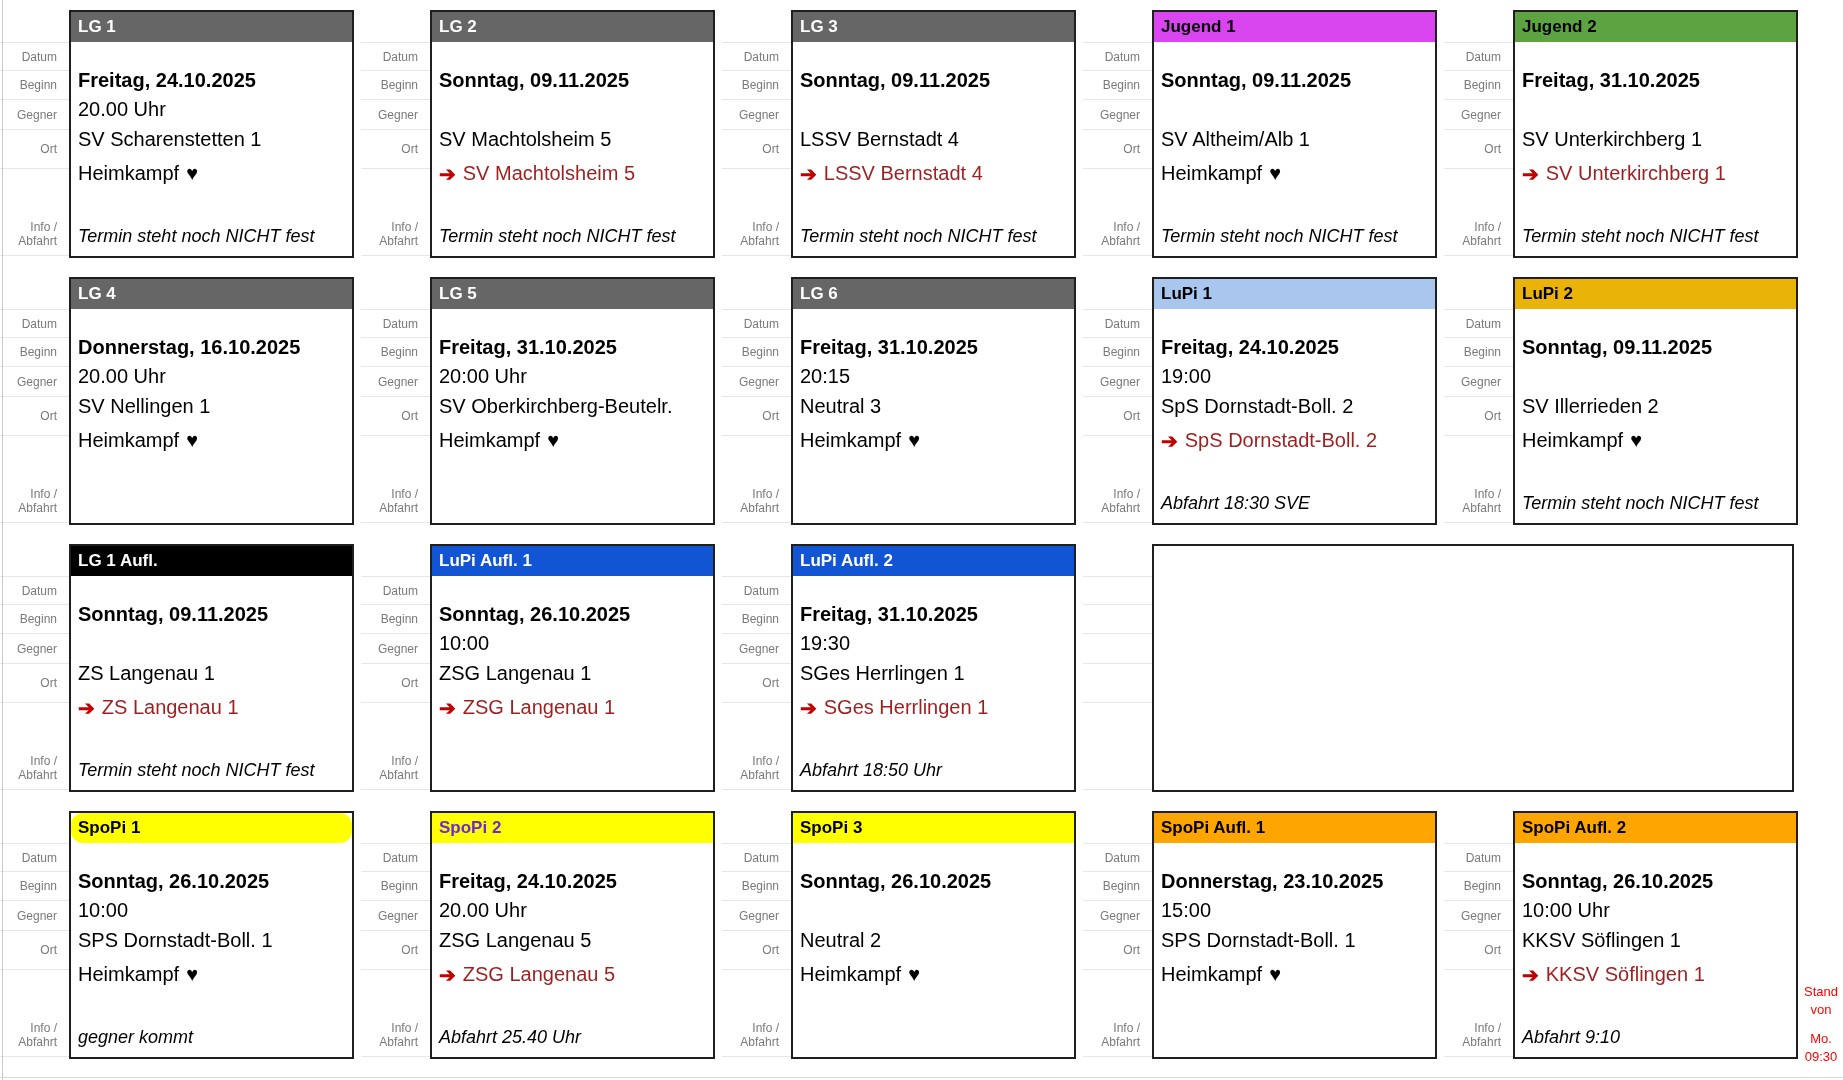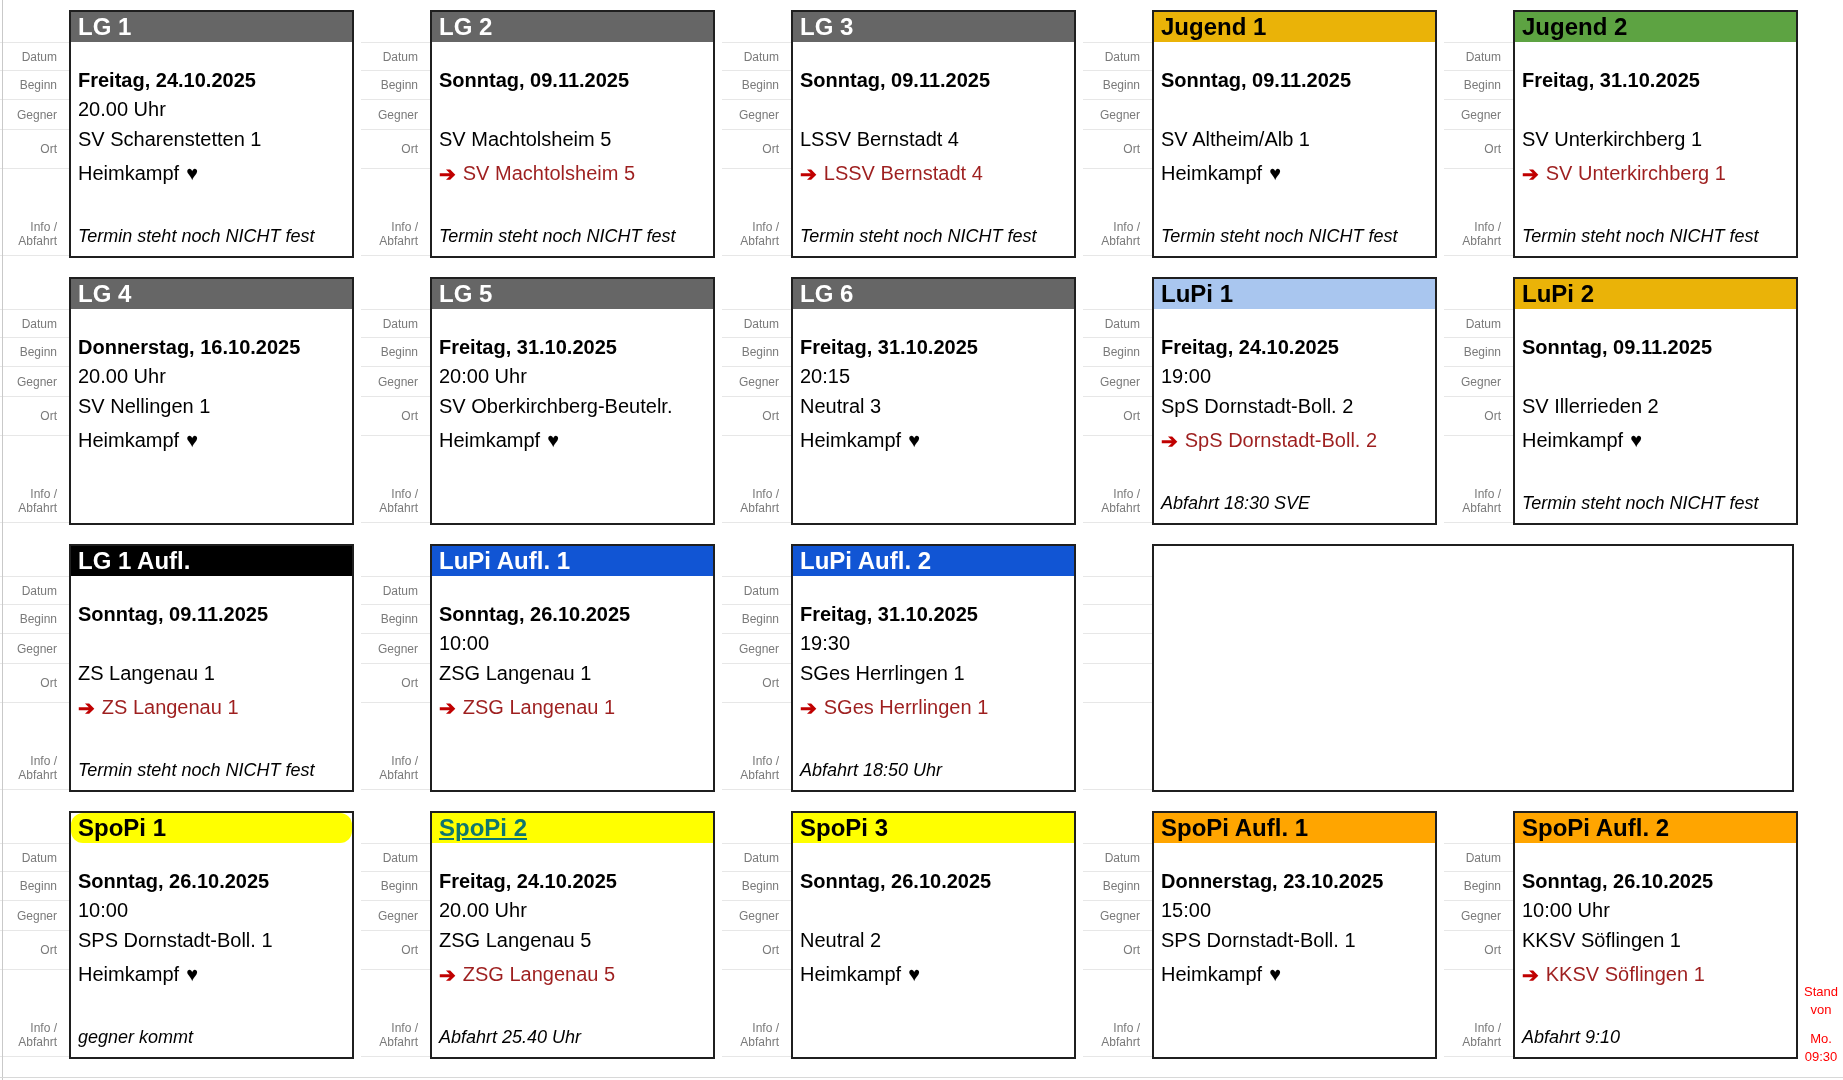--- a/index.html
+++ b/index.html
@@ -15,21 +15,21 @@
   .labels{width:69px;flex:none;box-sizing:border-box;padding-top:32px;}
   .lrow{box-sizing:border-box;display:flex;align-items:center;justify-content:flex-end;
         text-align:right;padding-right:12px;color:#7a7a7a;font-size:12px;
         border-bottom:1px solid #e7e7e7;}
   .lrow.first{border-top:1px solid #e7e7e7;}
   .h-datum{height:29px}.h-beginn{height:29px}.h-gegner{height:30px}.h-ort{height:39px}
   .h-info{height:87px;align-items:flex-end;padding-bottom:7px;}
   .info-label{line-height:1.18;text-align:right;}
 
   .card{width:285px;height:248px;flex:none;border:2px solid #1f1f1f;box-sizing:border-box;background:#ffffff;}
-  .chead{height:30px;display:flex;align-items:center;padding:0 7px;font-weight:700;font-size:24px;white-space:nowrap;overflow:hidden;}
+  .chead{height:30px;display:flex;align-items:center;padding:0 7px;font-weight:700;font-size:17px;white-space:nowrap;overflow:hidden;}
   .crow{padding:0 7px;display:flex;align-items:center;font-size:20px;white-space:nowrap;overflow:hidden;color:#000;}
   .crow.datum{font-weight:700;height:29px;margin-top:24px;}
   .crow.beginn{height:29px;}
   .crow.gegner{height:30px;}
   .crow.ort{height:39px;}
   .crow.info{height:87px;font-style:italic;font-size:18px;}
   .arrow{font-weight:700;margin-right:7px;}
   .heart{margin-left:7px;}
 
   .emptybox{width:642px;height:248px;flex:none;border:2px solid #1f1f1f;box-sizing:border-box;background:#ffffff;}
@@ -135,21 +135,21 @@
             <div class="lrow h-gegner">Gegner</div>
             <div class="lrow h-ort">Ort</div>
             <div class="lrow h-info">
               <div class="info-label">
                 <div>Info /</div>
                 <div>Abfahrt</div>
               </div>
             </div>
           </div>
           <div class="card">
-            <div class="chead" style="background: #eab308;">
+            <div class="chead" style="background: #d946ef;">
               <span style="color: rgb(0, 0, 0);">Jugend 1</span>
             </div>
             <div class="crow datum">Sonntag, 09.11.2025</div>
             <div class="crow beginn"></div>
             <div class="crow gegner">SV Altheim/Alb 1</div>
             <div class="crow ort">
               <span>Heimkampf</span>
               <span class="heart">♥</span>
             </div>
             <div class="crow info">Termin steht noch NICHT fest</div>
@@ -449,21 +449,21 @@
             <div class="lrow h-ort">Ort</div>
             <div class="lrow h-info">
               <div class="info-label">
                 <div>Info /</div>
                 <div>Abfahrt</div>
               </div>
             </div>
           </div>
           <div class="card">
             <div class="chead" style="background: rgb(255, 255, 0);">
-              <span style="color: #0f766e; text-decoration: underline;">SpoPi 2</span>
+              <span style="color: #6d28d9;">SpoPi 2</span>
             </div>
             <div class="crow datum">Freitag, 24.10.2025</div>
             <div class="crow beginn">20.00 Uhr</div>
             <div class="crow gegner">ZSG Langenau 5</div>
             <div class="crow ort">
               <span class="arrow" style="color: rgb(192, 0, 0);">➔</span>
               <span style="color: rgb(158, 31, 31);">ZSG Langenau 5</span>
             </div>
             <div class="crow info">Abfahrt 25.40 Uhr</div>
           </div>

